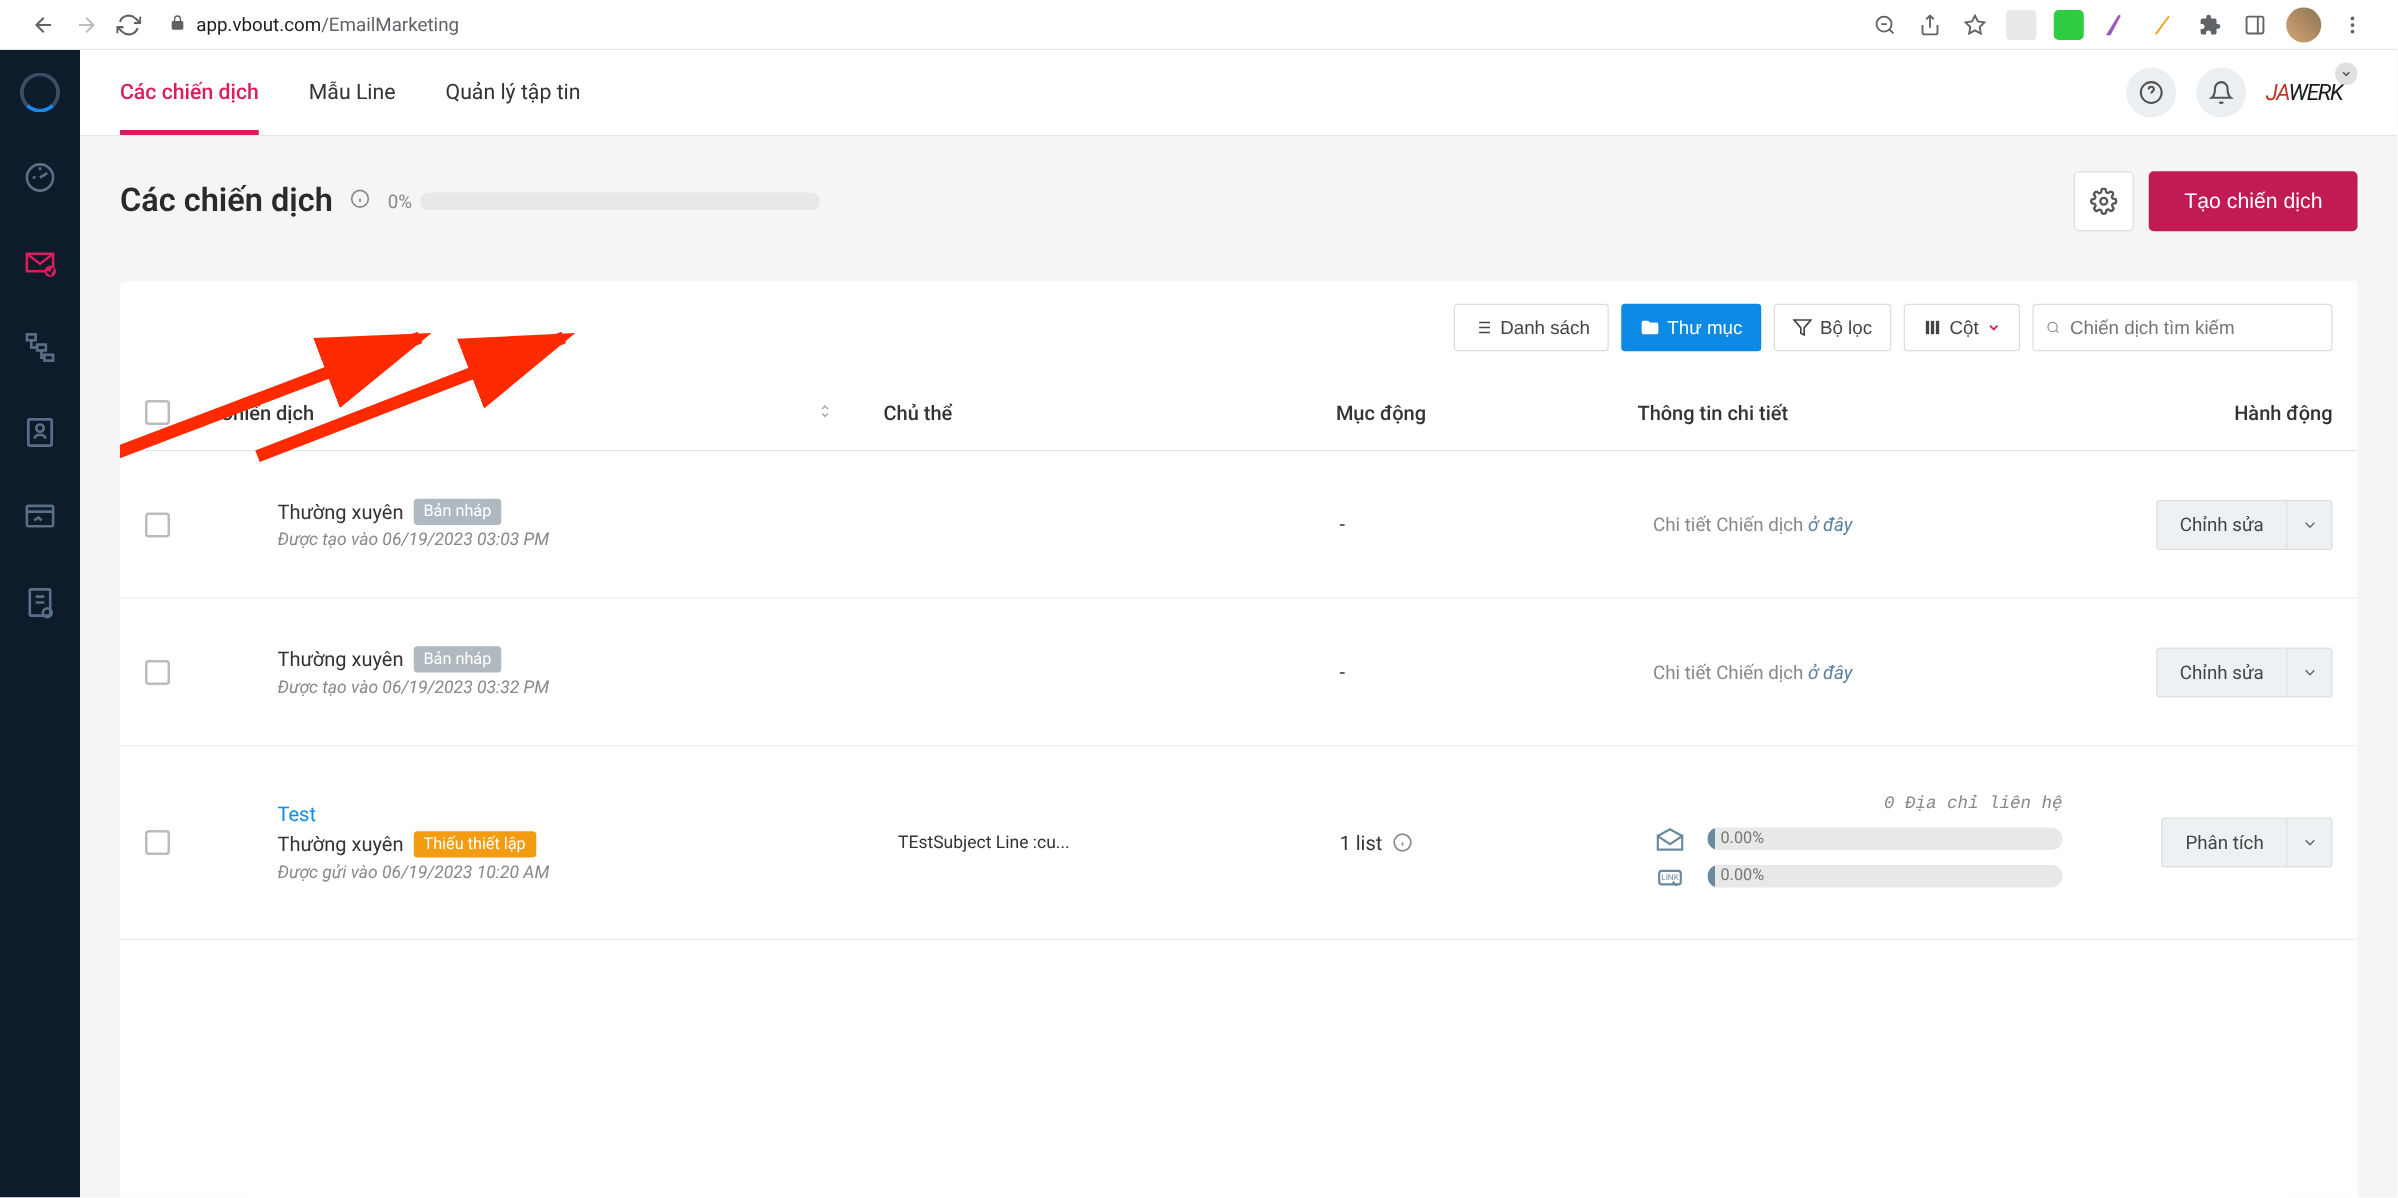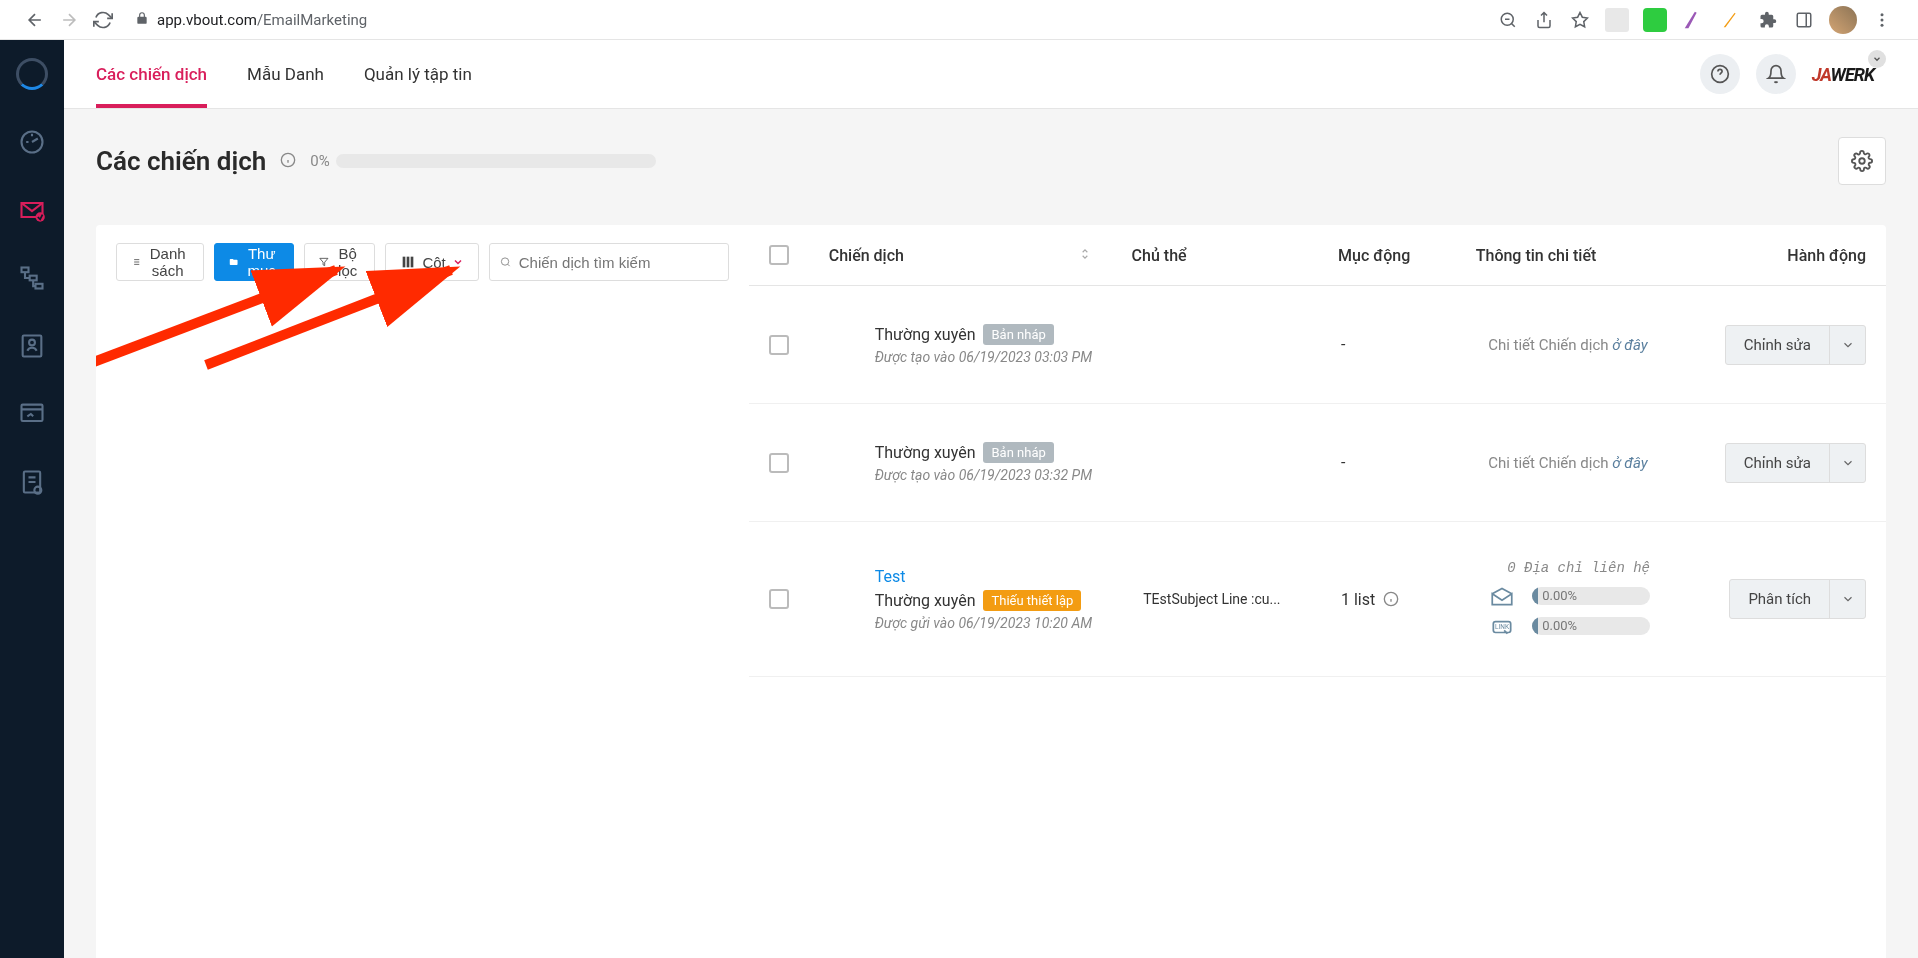--- a/index.html
+++ b/index.html
@@ -30,38 +30,38 @@
 .main { flex: 1; display: flex; flex-direction: column; background: #f5f5f5; overflow: hidden; }
 
 
 .top-bar { background: #fff; display:flex; align-items:center; justify-content:space-between; padding: 0 32px; border-bottom:1px solid #e5e5e5; }
 .tabs { display: flex; gap: 40px; }
 .tab { padding: 24px 0; font-size: 17px; color: #333; position: relative; cursor: pointer; }
 .tab.active { color: #d91e5b; font-weight: 500; }
 .tab.active::after { content:''; position:absolute; left:0; right:0; bottom:0; height:4px; background:#d91e5b; }
 .top-actions { display:flex; align-items:center; gap:16px; }
 .circ-btn { width:40px; height:40px; border-radius:50%; background:#eceff2; display:flex; align-items:center; justify-content:center; color:#555; cursor:pointer; }
-.brand-logo { font-weight:700; font-style:italic; font-size:18px; letter-spacing:-1px; }
+.brand-logo { font-weight:400; font-style:italic; font-size:18px; letter-spacing:-1px; }
 .brand-logo .red{color:#c0392b;} .brand-logo .dark{color:#1a1a1a;}
 .brand-chevron { width:18px; height:18px; border-radius:50%; background:#e0e0e0; display:flex; align-items:center; justify-content:center; margin-left:-6px; margin-top:-14px; }
 
 
 .page-header { padding: 28px 32px 0; display:flex; align-items:center; justify-content:space-between; }
 .page-title-wrap { display:flex; align-items:center; gap:14px; }
 .page-title { font-size: 26px; font-weight: 600; color:#2a2a2a; }
 .info-icon { color:#888; }
 .progress-wrap { display:flex; align-items:center; gap:6px; }
 .progress-pct { font-size:15px; color:#888; }
 .progress-bar { width:320px; height:14px; background:#e8e8e8; border-radius:10px; }
 .header-actions { display:flex; gap:12px; }
 .gear-btn { width:48px; height:48px; background:#fff; border:1px solid #ddd; border-radius:4px; display:flex; align-items:center; justify-content:center; color:#555; cursor:pointer; }
 .create-btn { background:#c01b55; color:#fff; border:none; padding:0 28px; height:48px; border-radius:4px; font-size:17px; font-weight:500; cursor:pointer; }
 
 
-.content-card { margin: 40px 32px 0; background:#fff; border-radius:4px 4px 0 0; overflow:hidden; flex:1; display:flex; flex-direction:row; }
+.content-card { margin: 40px 32px 0; background:#fff; border-radius:4px 4px 0 0; overflow:hidden; flex:1; display:flex; flex-direction:column; }
 .filters-bar { padding:18px 20px; display:flex; justify-content:flex-end; gap:10px; border-bottom:1px solid transparent; position:relative; }
 .filter-btn { height:38px; padding:0 14px; border:1px solid #ddd; background:#fff; border-radius:3px; display:flex; align-items:center; gap:6px; color:#444; font-size:15px; cursor:pointer; }
 .filter-btn.active { background:#0d8ae6; color:#fff; border-color:#0d8ae6; }
 .filter-btn .chev { color:#d91e5b; }
 .search-box { width:240px; height:38px; border:1px solid #ddd; border-radius:3px; display:flex; align-items:center; padding:0 10px; gap:8px; color:#888; }
 .search-box input { border:none; outline:none; flex:1; font-size:15px; }
 
 
 .tbl { width:100%; }
 .tbl-header { display:flex; align-items:center; padding:20px 20px; border-bottom:1px solid #e5e5e5; }
@@ -228,21 +228,21 @@
           <path d="M9 8h6M9 12h6"></path>
           <circle cx="17" cy="19" r="3"></circle>
         </svg>
       </div>
   </div>
 
   <div class="main">
     <div class="top-bar">
       <div class="tabs">
         <div class="tab active">Các chiến dịch</div>
-        <div class="tab">Mẫu Danh</div>
+        <div class="tab">Mẫu Line</div>
         <div class="tab">Quản lý tập tin</div>
       </div>
       <div class="top-actions">
         <div class="circ-btn">
             <svg width="20" height="20" viewBox="0 0 24 24" fill="none" stroke="currentColor" stroke-width="2">
               <circle cx="12" cy="12" r="10"></circle>
               <path d="M9.5 9a2.5 2.5 0 015 0c0 1.5-2.5 2-2.5 4M12 17h.01"></path>
             </svg>
           </div>
         <div class="circ-btn">
@@ -273,20 +273,21 @@
           <div class="progress-bar"></div>
         </div>
       </div>
       <div class="header-actions">
         <button class="gear-btn">
             <svg width="22" height="22" viewBox="0 0 24 24" fill="none" stroke="currentColor" stroke-width="2">
               <circle cx="12" cy="12" r="3"></circle>
               <path d="M19.4 15a1.65 1.65 0 00.33 1.82l.06.06a2 2 0 01-2.83 2.83l-.06-.06a1.65 1.65 0 00-1.82-.33 1.65 1.65 0 00-1 1.51V21a2 2 0 01-4 0v-.09a1.65 1.65 0 00-1-1.51 1.65 1.65 0 00-1.82.33l-.06.06a2 2 0 01-2.83-2.83l.06-.06a1.65 1.65 0 00.33-1.82 1.65 1.65 0 00-1.51-1H3a2 2 0 010-4h.09a1.65 1.65 0 001.51-1 1.65 1.65 0 00-.33-1.82l-.06-.06a2 2 0 012.83-2.83l.06.06a1.65 1.65 0 001.82.33h0a1.65 1.65 0 001-1.51V3a2 2 0 014 0v.09a1.65 1.65 0 001 1.51 1.65 1.65 0 001.82-.33l.06-.06a2 2 0 012.83 2.83l-.06.06a1.65 1.65 0 00-.33 1.82v0a1.65 1.65 0 001.51 1H21a2 2 0 010 4h-.09a1.65 1.65 0 00-1.51 1z"></path>
             </svg>
           </button>
+        <button class="create-btn">Tạo chiến dịch</button>
       </div>
     </div>
 
     <div class="content-card">
       <div class="filters-bar">
         <button class="filter-btn">
           <svg width="16" height="16" viewBox="0 0 24 24" fill="none" stroke="currentColor" stroke-width="2">
               <path d="M8 6h13M8 12h13M8 18h13M3 6h.01M3 12h.01M3 18h.01"></path>
             </svg>
           <span>Danh sách</span>

